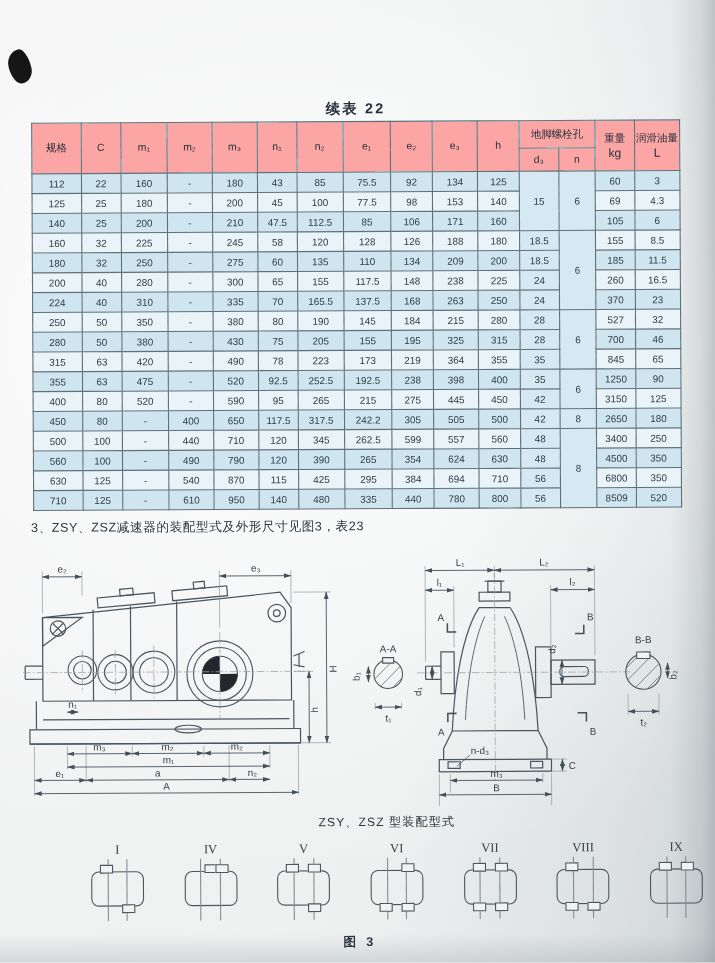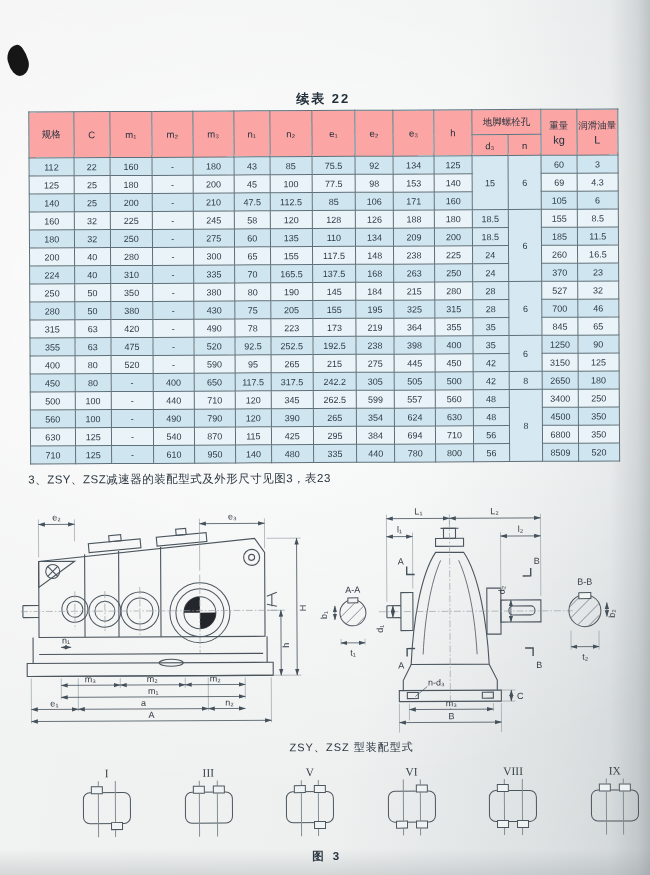--- a/index.html
+++ b/index.html
@@ -577,26 +577,26 @@
         <div class="boxwrap">
           <div class="abox">
             <div class="shaft s1"></div>
             <div class="shaft s2"></div>
             <div class="tab tl"></div>
             <div class="tab br"></div>
           </div>
         </div>
       </div>
       <div class="assembly-item">
-        <div class="assembly-label">III</div>
+        <div class="assembly-label">IV</div>
         <div class="boxwrap">
           <div class="abox">
             <div class="shaft s1"></div>
             <div class="shaft s2"></div>
-            <div class="tab tl"></div>
+            <div class="tab tc"></div>
             <div class="tab tr"></div>
           </div>
         </div>
       </div>
       <div class="assembly-item">
         <div class="assembly-label">V</div>
         <div class="boxwrap">
           <div class="abox">
             <div class="shaft s1"></div>
             <div class="shaft s2"></div>
@@ -605,20 +605,33 @@
             <div class="tab br"></div>
           </div>
         </div>
       </div>
       <div class="assembly-item">
         <div class="assembly-label">VI</div>
         <div class="boxwrap">
           <div class="abox">
             <div class="shaft s1"></div>
             <div class="shaft s2"></div>
+            <div class="tab tr"></div>
+            <div class="tab bl"></div>
+            <div class="tab br"></div>
+          </div>
+        </div>
+      </div>
+      <div class="assembly-item">
+        <div class="assembly-label">VII</div>
+        <div class="boxwrap">
+          <div class="abox">
+            <div class="shaft s1"></div>
+            <div class="shaft s2"></div>
+            <div class="tab tl"></div>
             <div class="tab tr"></div>
             <div class="tab bl"></div>
             <div class="tab br"></div>
           </div>
         </div>
       </div>
       <div class="assembly-item">
         <div class="assembly-label">VIII</div>
         <div class="boxwrap">
           <div class="abox">

